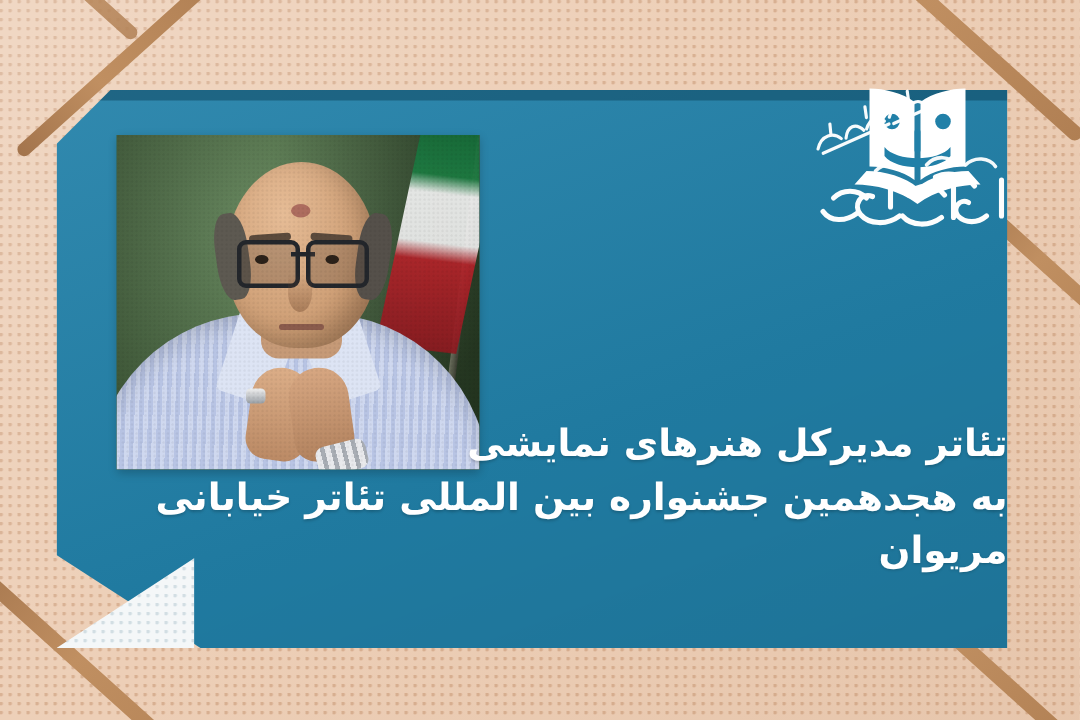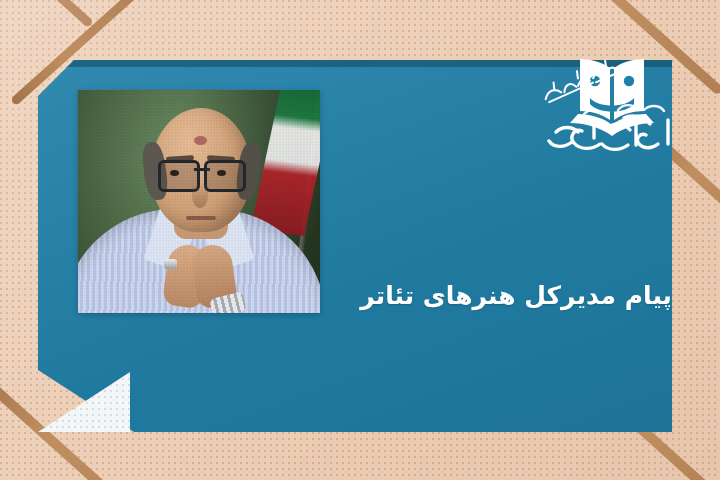--- a/index.html
+++ b/index.html
@@ -255,16 +255,17 @@
         </g>
       </g>
     </svg>
   </div>
 
   <div class="white-tri">
     <div class="dots"></div>
   </div>
 
   <div class="headline">
-    <span class="l1">پیام مدیرکل هنرهای تئاتر</span>
+    <span class="l1">تئاتر مدیرکل هنرهای نمایشی</span>
+    <span class="l2">به هجدهمین جشنواره بین المللی تئاتر خیابانی مریوان</span>
   </div>
 
 </div>
 
 </body></html>

